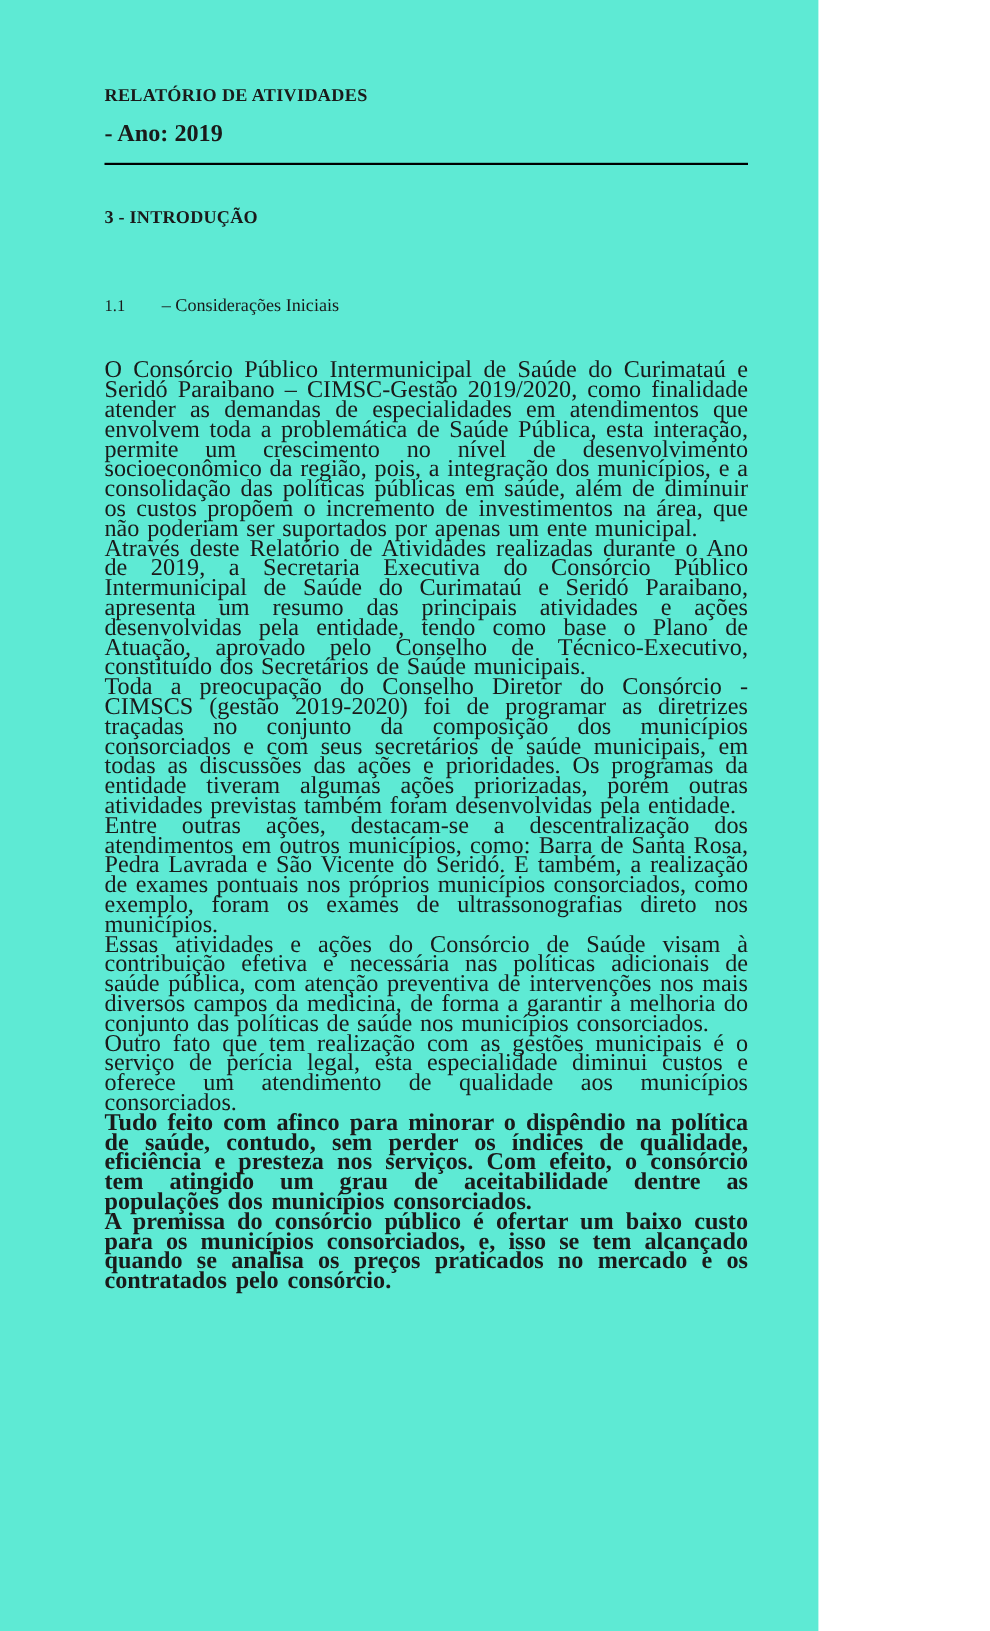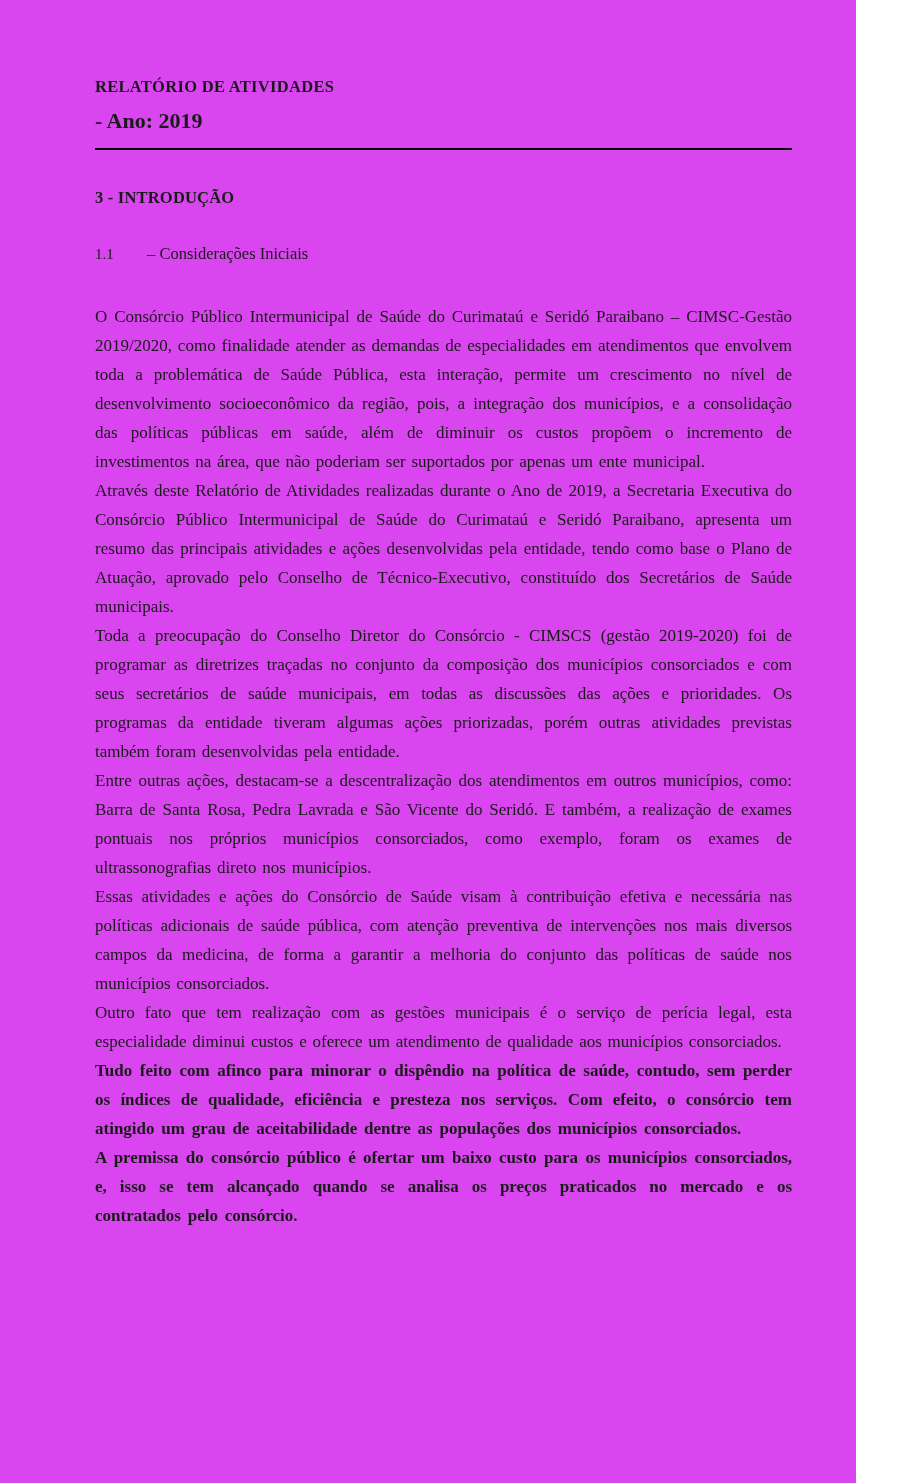--- a/index.html
+++ b/index.html
@@ -12,24 +12,24 @@
   body {
     width: 900px;
     height: 1483px;
     margin: 0 auto;
     font-family: "Liberation Serif", "DejaVu Serif", serif;
     color: #1a1a1a;
     overflow: hidden;
   }
 
   .page {
-    width: 856px;
+    width: 744px;
     height: 1483px;
     padding: 70px 64px 40px 95px;
-    background: #d946ef;
+    background: #5eead4;
   }
 
   .doc-header {
     margin-bottom: 10px;
   }
 
   .doc-title {
     font-size: 16.5px;
     font-weight: bold;
     letter-spacing: 0.3px;
@@ -51,38 +51,38 @@
 
   .section-heading {
     font-size: 16.5px;
     font-weight: bold;
     letter-spacing: 0.2px;
     margin-top: 36px;
     line-height: 24px;
   }
 
   .subsection {
-    margin-top: 32px;
+    margin-top: 56px;
     font-size: 16.5px;
     line-height: 24px;
   }
 
   .subsection .subsection-number {
     display: inline-block;
     min-width: 52px;
     font-size: 15px;
   }
 
   .doc-body {
     margin-top: 36px;
   }
 
   .para {
-    font-size: 17px;
-    line-height: 29px;
+    font-size: 22px;
+    line-height: 18px;
     text-align: justify;
     text-justify: inter-word;
     word-spacing: 1.5px;
     margin: 0;
   }
 
   .para.bold {
     font-weight: bold;
     word-spacing: 2.5px;
   }

